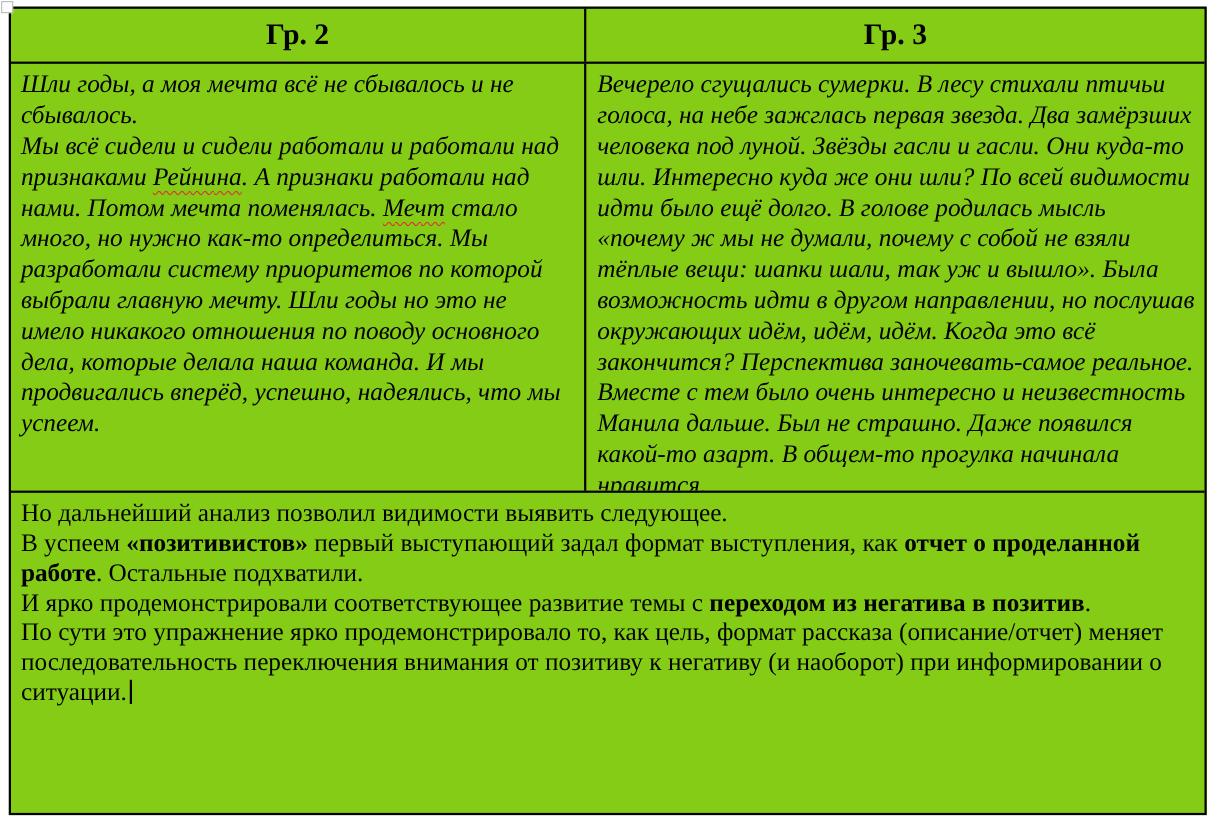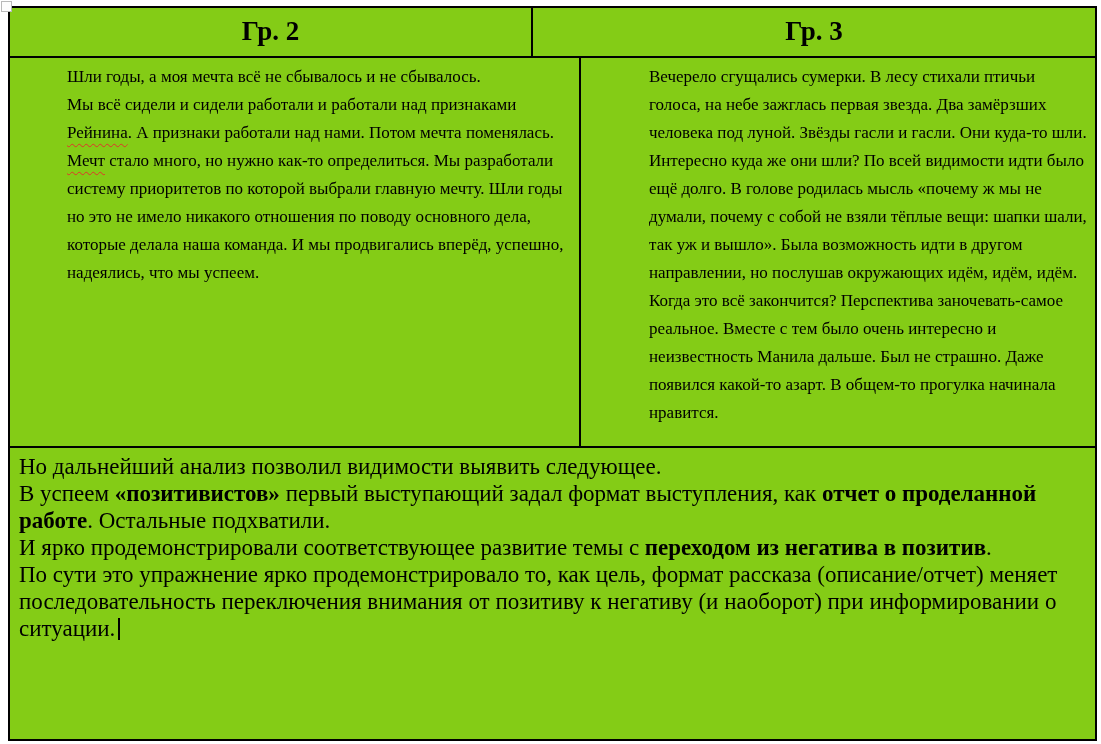--- a/index.html
+++ b/index.html
@@ -47,28 +47,28 @@
     text-align: center;
     line-height: 46px;
   }
   .body-row {
     display: flex;
     height: 388px;
     border-bottom: 2px solid #000000;
     flex: none;
   }
   .story {
-    font-size: 17px;
+    font-style: italic;
+    font-size: 23px;
     line-height: 28px;
     padding: 5px 8px 0 9px;
     overflow: hidden;
-    margin-left: 48px;
   }
   .story p { margin: 0; }
-  .story.col-right { padding-left: 20px; }
+  .story.col-right { padding-left: 10px; }
   .analysis-row {
     flex: 1;
     font-size: 23px;
     line-height: 27px;
     padding: 5px 10px 0 9px;
     overflow: hidden;
   }
   .analysis-row p { margin: 0; }
   b { font-weight: bold; }
   .misspell {

